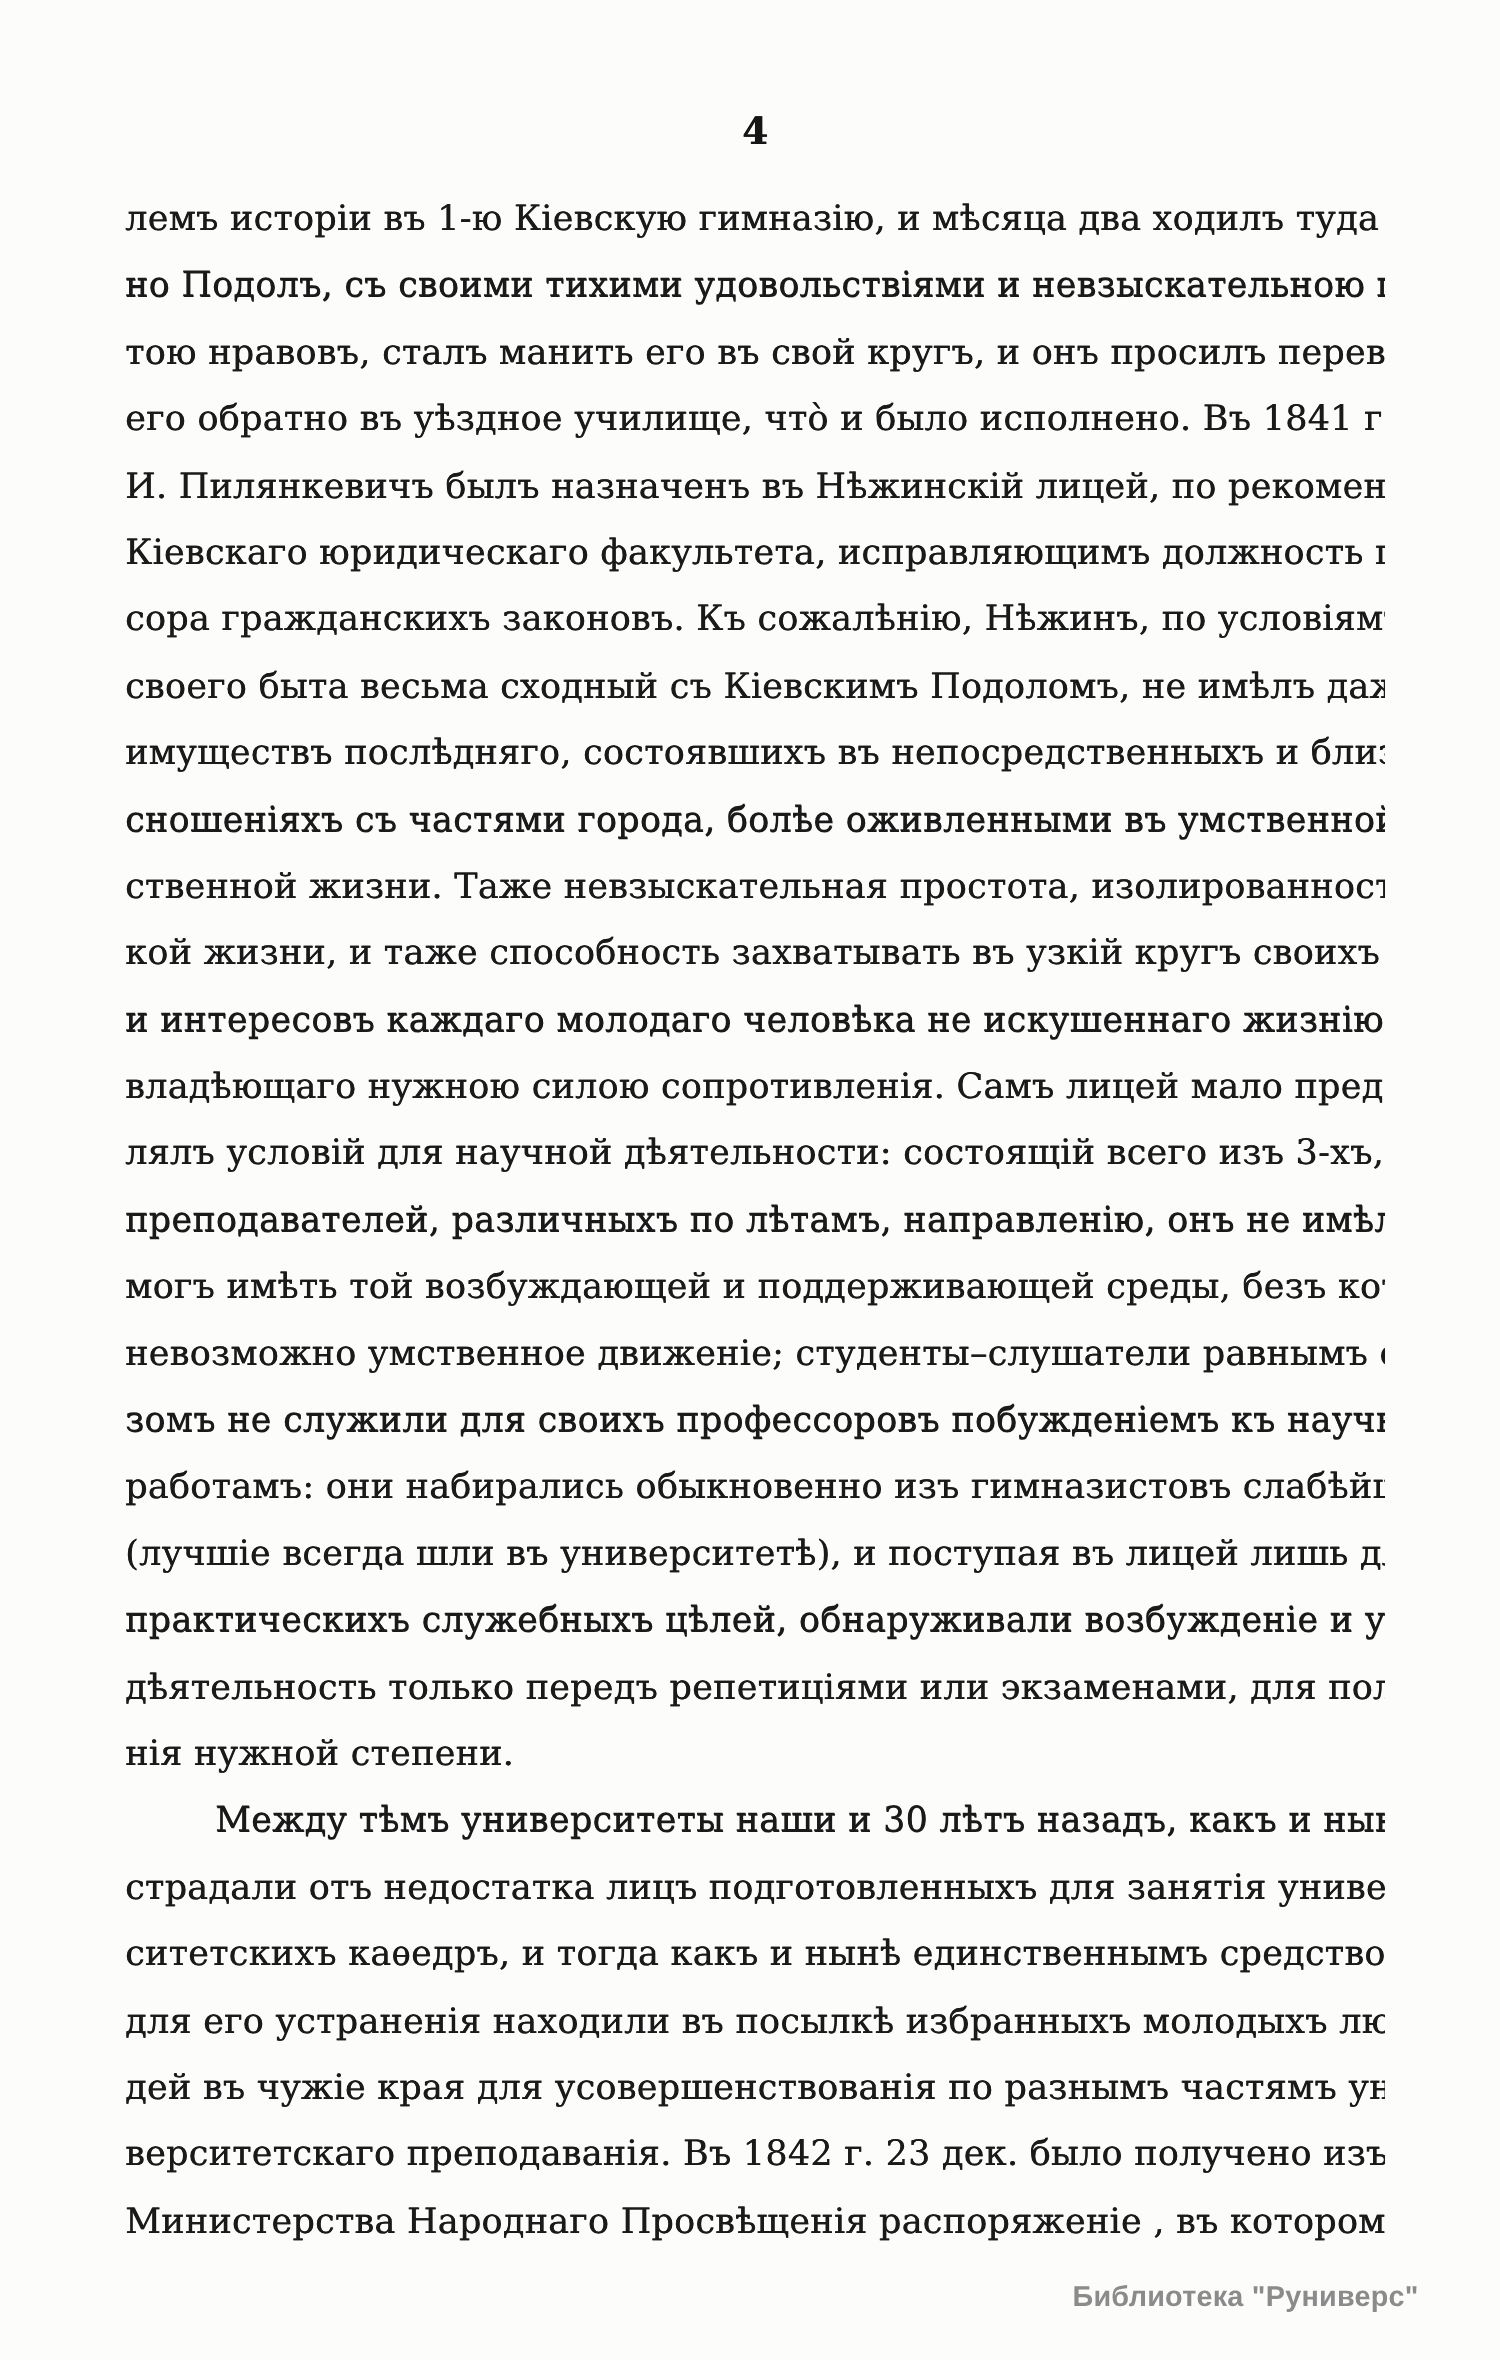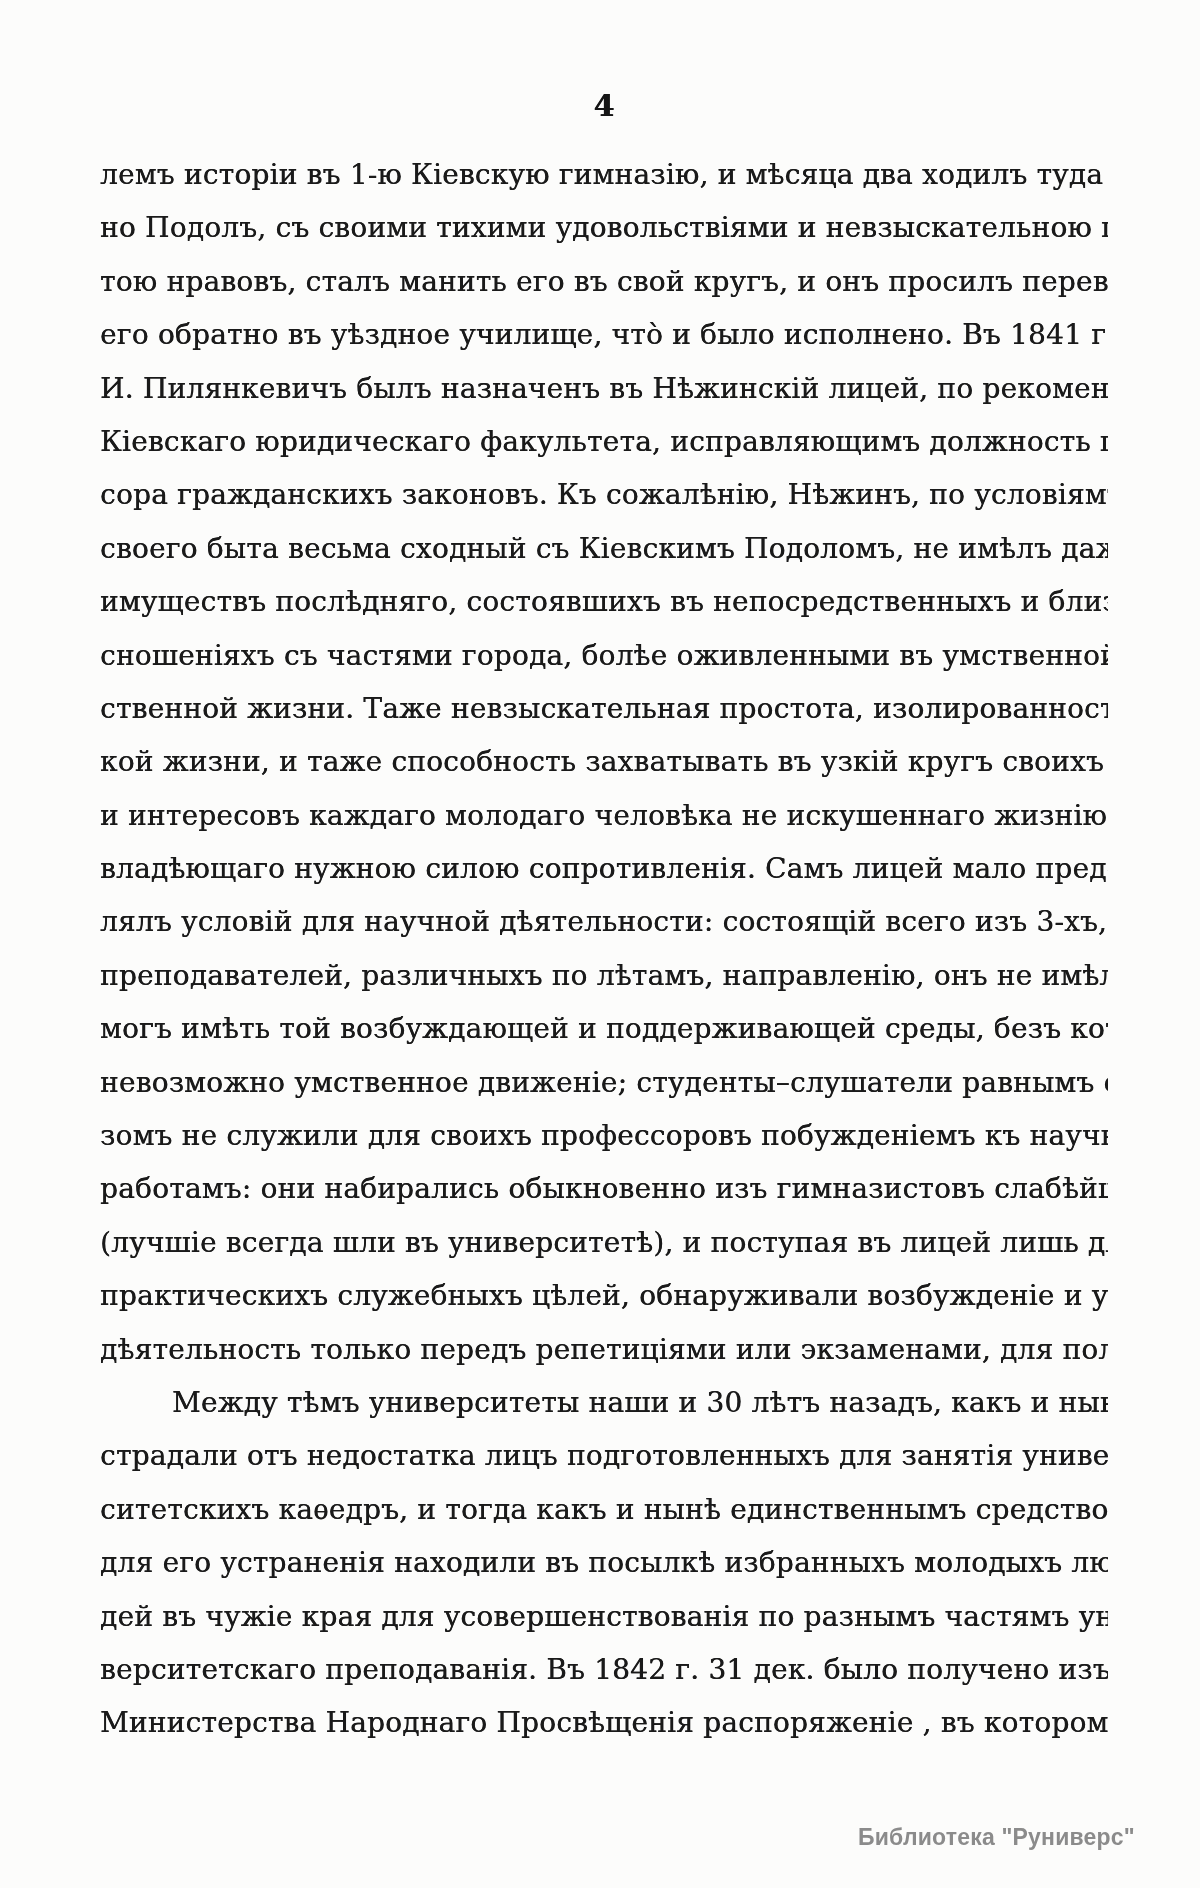--- a/index.html
+++ b/index.html
@@ -84,24 +84,25 @@
     <div class="line">владѣющаго  нужною  силою  сопротивленія.  Самъ  лицей  мало представ-</div>
     <div class="line">лялъ  условій  для  научной  дѣятельности: состоящій  всего  изъ  3-хъ, 4-хъ</div>
     <div class="line">преподавателей,  различныхъ  по  лѣтамъ,  направленію, онъ  не имѣлъ и не</div>
     <div class="line">могъ  имѣть  той  возбуждающей  и  поддерживающей  среды,  безъ  которой</div>
     <div class="line">невозможно  умственное  движеніе;  студенты–слушатели  равнымъ  обра-</div>
     <div class="line">зомъ  не  служили  для  своихъ  профессоровъ  побужденіемъ  къ  научнымъ</div>
     <div class="line">работамъ:  они  набирались  обыкновенно  изъ  гимназистовъ  слабѣйшихъ</div>
     <div class="line">(лучшіе  всегда  шли  въ  университетѣ),  и  поступая  въ  лицей  лишь  для</div>
     <div class="line">практическихъ  служебныхъ  цѣлей,  обнаруживали возбужденіе и учебную</div>
     <div class="line">дѣятельность  только  передъ  репетиціями  или  экзаменами,  для  получе-</div>
+    <div class="line para-end">нія  нужной  степени.</div>
     <div class="line para-start">Между  тѣмъ  университеты  наши  и  30 лѣтъ  назадъ,  какъ и нынѣ,</div>
     <div class="line">страдали  отъ  недостатка  лицъ  подготовленныхъ  для  занятія  универ-</div>
     <div class="line">ситетскихъ  каѳедръ,  и  тогда  какъ  и  нынѣ  единственнымъ  средствомъ</div>
     <div class="line">для  его  устраненія  находили  въ  посылкѣ  избранныхъ  молодыхъ  лю-</div>
     <div class="line">дей  въ  чужіе  края  для  усовершенствованія  по  разнымъ  частямъ  уни-</div>
-    <div class="line">верситетскаго  преподаванія.  Въ  1842 г.  31 дек.  было  получено  изъ</div>
+    <div class="line">верситетскаго  преподаванія.  Въ  1842 г.  23 дек.  было  получено  изъ</div>
     <div class="line">Министерства  Народнаго  Просвѣщенія  распоряженіе ,  въ  которомъ</div>
   </div>
 
   <div class="watermark">Библиотека "Руниверс"</div>
 
 </div>
 
 </body></html>

